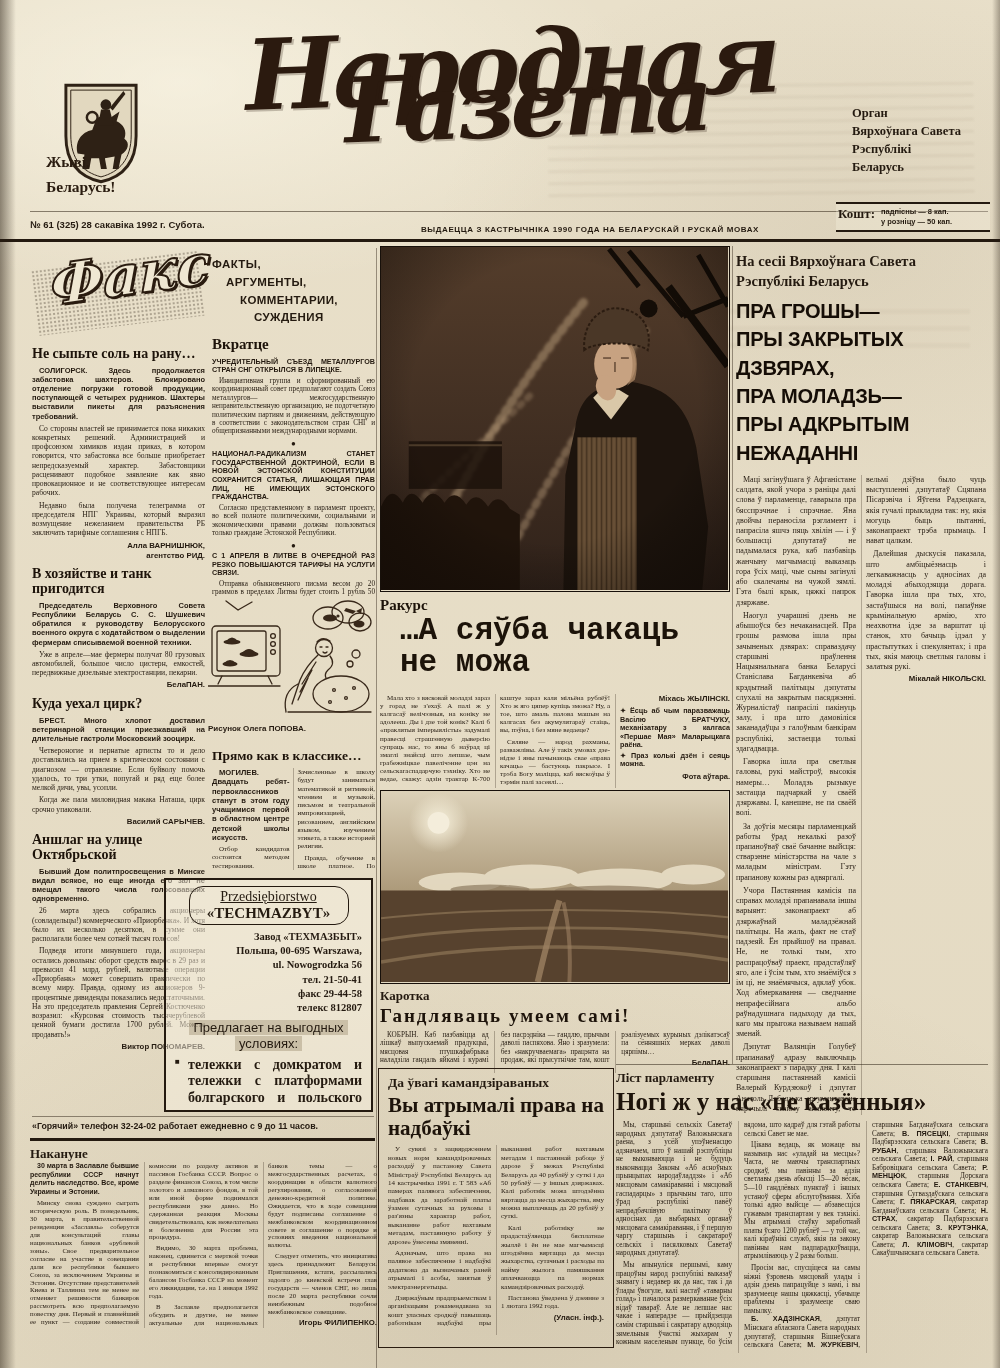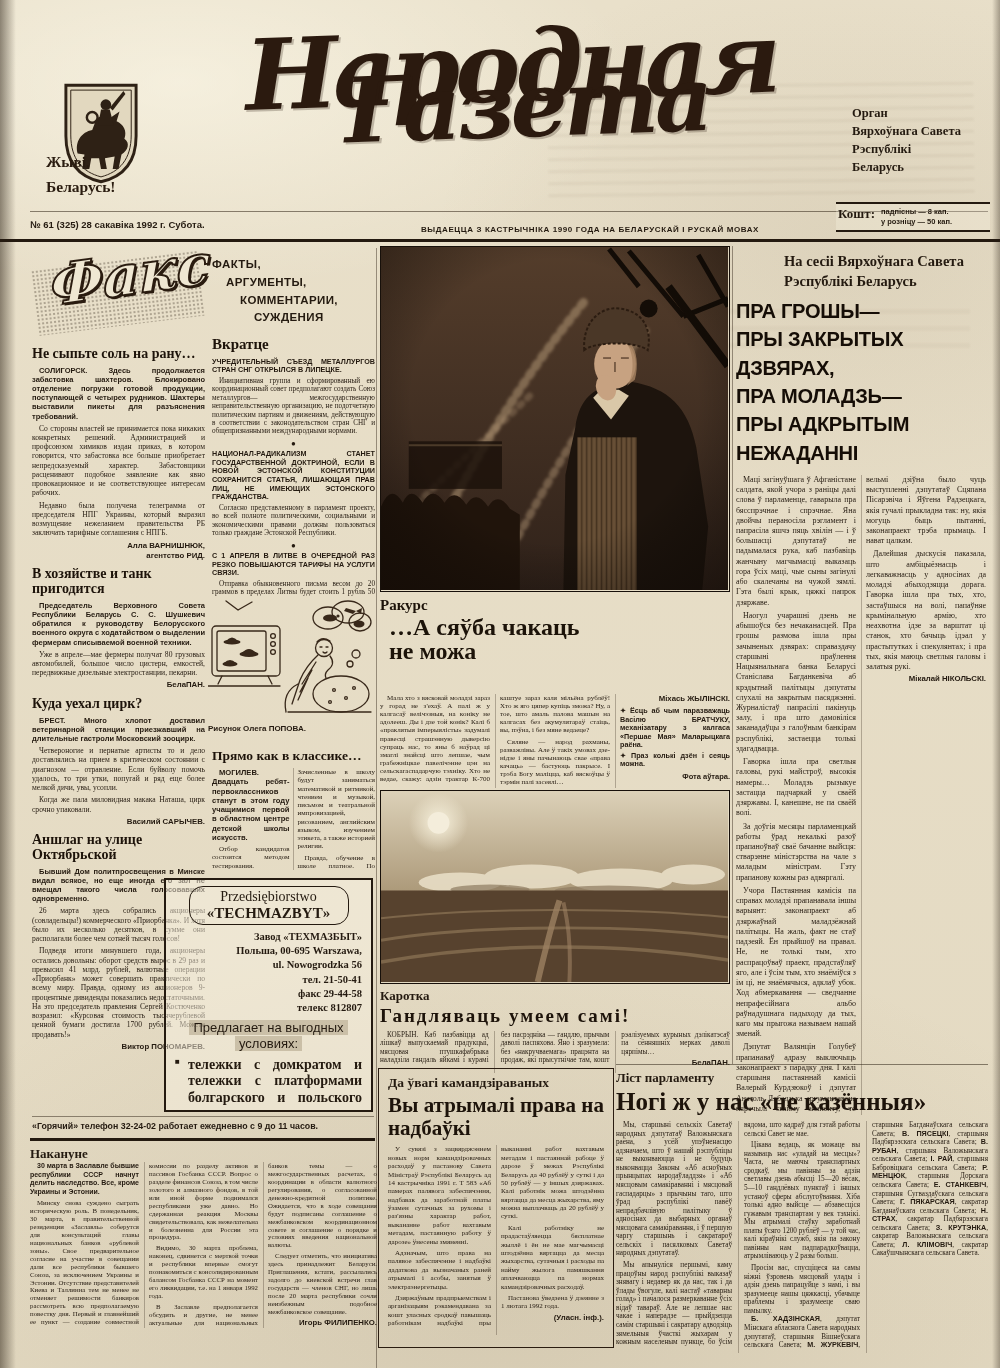--- a/index.html
+++ b/index.html
@@ -57,54 +57,54 @@
   .news-body{font-size:7.2px;}
   .news-item + .news-item::before{content:"●";display:block;text-align:center;font-size:8px;margin:2px 0;}
   .cartoon{position:absolute;left:208px;top:600px;width:167px;height:148px;}
   .cartoon .cap{font:bold 8px/1.2 "Liberation Sans",sans-serif;text-align:left;margin-top:2px;}
   .classic{position:absolute;left:212px;top:748px;width:163px;height:128px;overflow:hidden;}
   .classic h3{font-size:13.5px;margin:0 0 4px;}
   .classic .cbody{column-count:2;column-gap:8px;column-rule:1px solid rgba(50,38,24,.3);height:102px;column-fill:auto;font-size:7px;line-height:1.18;}
   
   .ad{position:absolute;left:164px;top:878px;width:209px;height:234px;border:2px solid #241a10;background:rgba(248,242,226,.5);padding:6px 9px;box-sizing:border-box;overflow:hidden;}
   .ad-pill{width:150px;margin:0 auto;text-align:center;border:1.5px solid #241a10;border-radius:14px;padding:2px 4px;}
-  .ad-pill .n1{font-size:14px;}
+  .ad-pill .n1{font-size:14px;text-decoration:underline;}
   .ad-pill .n2{font-weight:bold;font-size:15px;}
   .ad-addr{margin-top:5px;font-weight:bold;font-size:10.5px;line-height:1.35;text-align:right;}
   .ad-offer{margin:5px auto 4px;text-align:center;font:13px/1.25 "Liberation Sans",sans-serif;}
   .ad-offer span{background:rgba(140,124,92,.35);padding:0 4px;box-decoration-break:clone;-webkit-box-decoration-break:clone;}
   .ad-bullets div{font-weight:bold;font-size:14px;line-height:1.2;margin:0 0 3px;padding-left:13px;position:relative;text-align:justify;}
   .ad-bullets div::before{content:"■";position:absolute;left:0;top:0;font-size:8px;}
   .hotline{position:absolute;left:32px;top:1116px;width:342px;border-top:1px solid rgba(50,38,24,.5);padding-top:4px;font:bold 8.8px/1.2 "Liberation Sans",sans-serif;}
   .rule-b{position:absolute;left:30px;top:1138px;width:345px;height:3px;background:#241a10;}
   
   .inherit{position:absolute;left:30px;top:1146px;width:347px;}
   .inherit .kick{font-weight:bold;font-size:13px;}
   .inherit h2{font-size:27px;line-height:1;margin:2px 0 6px;}
   .inherit .ibody{column-count:3;column-gap:10px;column-rule:1px solid rgba(50,38,24,.3);height:166px;column-fill:auto;overflow:hidden;font-size:6.8px;line-height:1.17;}
   .inherit .lead{font-size:7px;}
   
   .photo-frame{position:absolute;border:1.5px solid #17100a;box-sizing:border-box;}
   .rk-kick{position:absolute;left:380px;top:597px;font-weight:bold;font-size:15px;color:#1d130a;}
-  .rk-title{position:absolute;left:389px;top:615px;width:350px;font-weight:bold;font-size:24px;line-height:1.02;color:#1c1309;font-family:Liberation Serif, serif;}
+  .rk-title{position:absolute;left:400px;top:615px;width:350px;font-weight:bold;font-size:31px;line-height:1.02;color:#1c1309;font-family:Liberation Mono, monospace;}
   .rk-body{position:absolute;left:380px;top:694px;width:350px;height:94px;overflow:hidden;column-count:3;column-gap:10px;column-rule:1px solid rgba(50,38,24,.3);column-fill:auto;font-size:7px;line-height:1.16;}
   .note{font:bold 7.2px/1.18 "Liberation Sans",sans-serif;text-indent:0;margin:0 0 2px;}
   .credit{font:bold 7.5px/1.2 "Liberation Sans",sans-serif;text-align:right;margin-top:3px;}
   .karotka{position:absolute;left:380px;top:988px;width:350px;}
   .karotka .kick{font-weight:bold;font-size:13px;}
   .karotka h2{font-size:19px;letter-spacing:2px;margin:1px 0 4px;}
   .karotka .kbody{column-count:3;column-gap:12px;column-rule:1px solid rgba(50,38,24,.3);height:42px;column-fill:auto;overflow:hidden;font-size:7.2px;line-height:1.18;}
   
   .allow{position:absolute;left:378px;top:1068px;width:236px;height:280px;border:1.5px solid #2a1c10;box-sizing:border-box;padding:6px 9px;overflow:hidden;}
   .allow .kick{font-weight:bold;font-size:13.5px;}
   .allow h2{font-size:21px;line-height:1.08;margin:3px 0 6px;}
   .allow .abody{column-count:2;column-gap:10px;column-rule:1px solid rgba(50,38,24,.3);height:190px;column-fill:auto;overflow:hidden;font-size:7px;line-height:1.2;}
   
   .session{position:absolute;left:736px;top:252px;width:250px;}
-  .session .kick{font-weight:bold;font-size:14.5px;line-height:1.35;margin-left:48px;}
+  .session .kick{font-weight:bold;font-size:14.5px;line-height:1.35;}
   .session .hl{font:800 20.5px/1.38 "Liberation Sans",sans-serif;color:#150d06;letter-spacing:-.3px;transform:scaleX(.98);transform-origin:left top;margin:6px 0 8px;}
   .session .sbody{column-count:2;column-gap:10px;column-rule:1px solid rgba(50,38,24,.3);height:640px;column-fill:auto;overflow:hidden;font-size:8px;line-height:1.28;}
   .rule-r{position:absolute;left:616px;top:1064px;width:372px;height:1px;background:rgba(50,38,24,.55);}
   .letter{position:absolute;left:616px;top:1070px;width:372px;}
   .letter .kick{font-weight:bold;font-size:13px;}
   .letter h2{font-size:25px;line-height:1;margin:3px 0 7px;}
   .letter .lbody{column-count:3;column-gap:12px;column-rule:1px solid rgba(50,38,24,.3);height:232px;column-fill:auto;overflow:hidden;font-size:7.2px;line-height:1.19;}
   .sig-name{font-weight:bold;font-family:"Liberation Sans",sans-serif;font-size:7.2px;}
   .sig-par{text-indent:7px;}
 </style>

